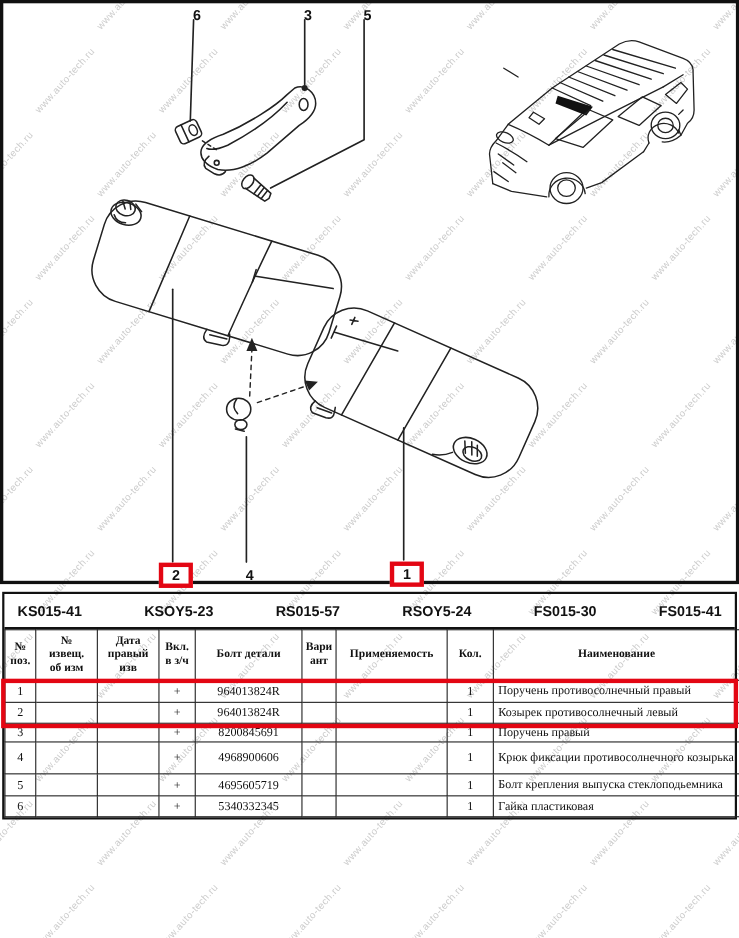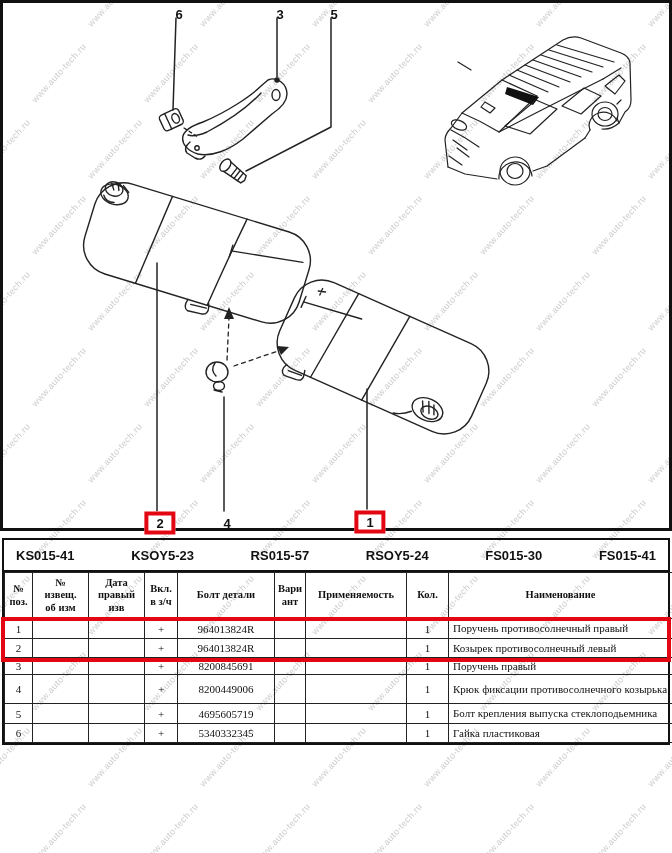--- a/index.html
+++ b/index.html
@@ -324,21 +324,21 @@
             <td class="c-variant"></td>
             <td class="c-applic"></td>
             <td class="c-qty">1</td>
             <td class="c-name">Поручень правый</td>
           </tr>
           <tr class="r3">
             <td class="c-pos">4</td>
             <td class="c-notice"></td>
             <td class="c-date"></td>
             <td class="c-incl">+</td>
-            <td class="c-part">8200449006</td>
+            <td class="c-part">4968900606</td>
             <td class="c-variant"></td>
             <td class="c-applic"></td>
             <td class="c-qty">1</td>
             <td class="c-name">Крюк фиксации противосолнечного козырька</td>
           </tr>
           <tr class="r4">
             <td class="c-pos">5</td>
             <td class="c-notice"></td>
             <td class="c-date"></td>
             <td class="c-incl">+</td>

